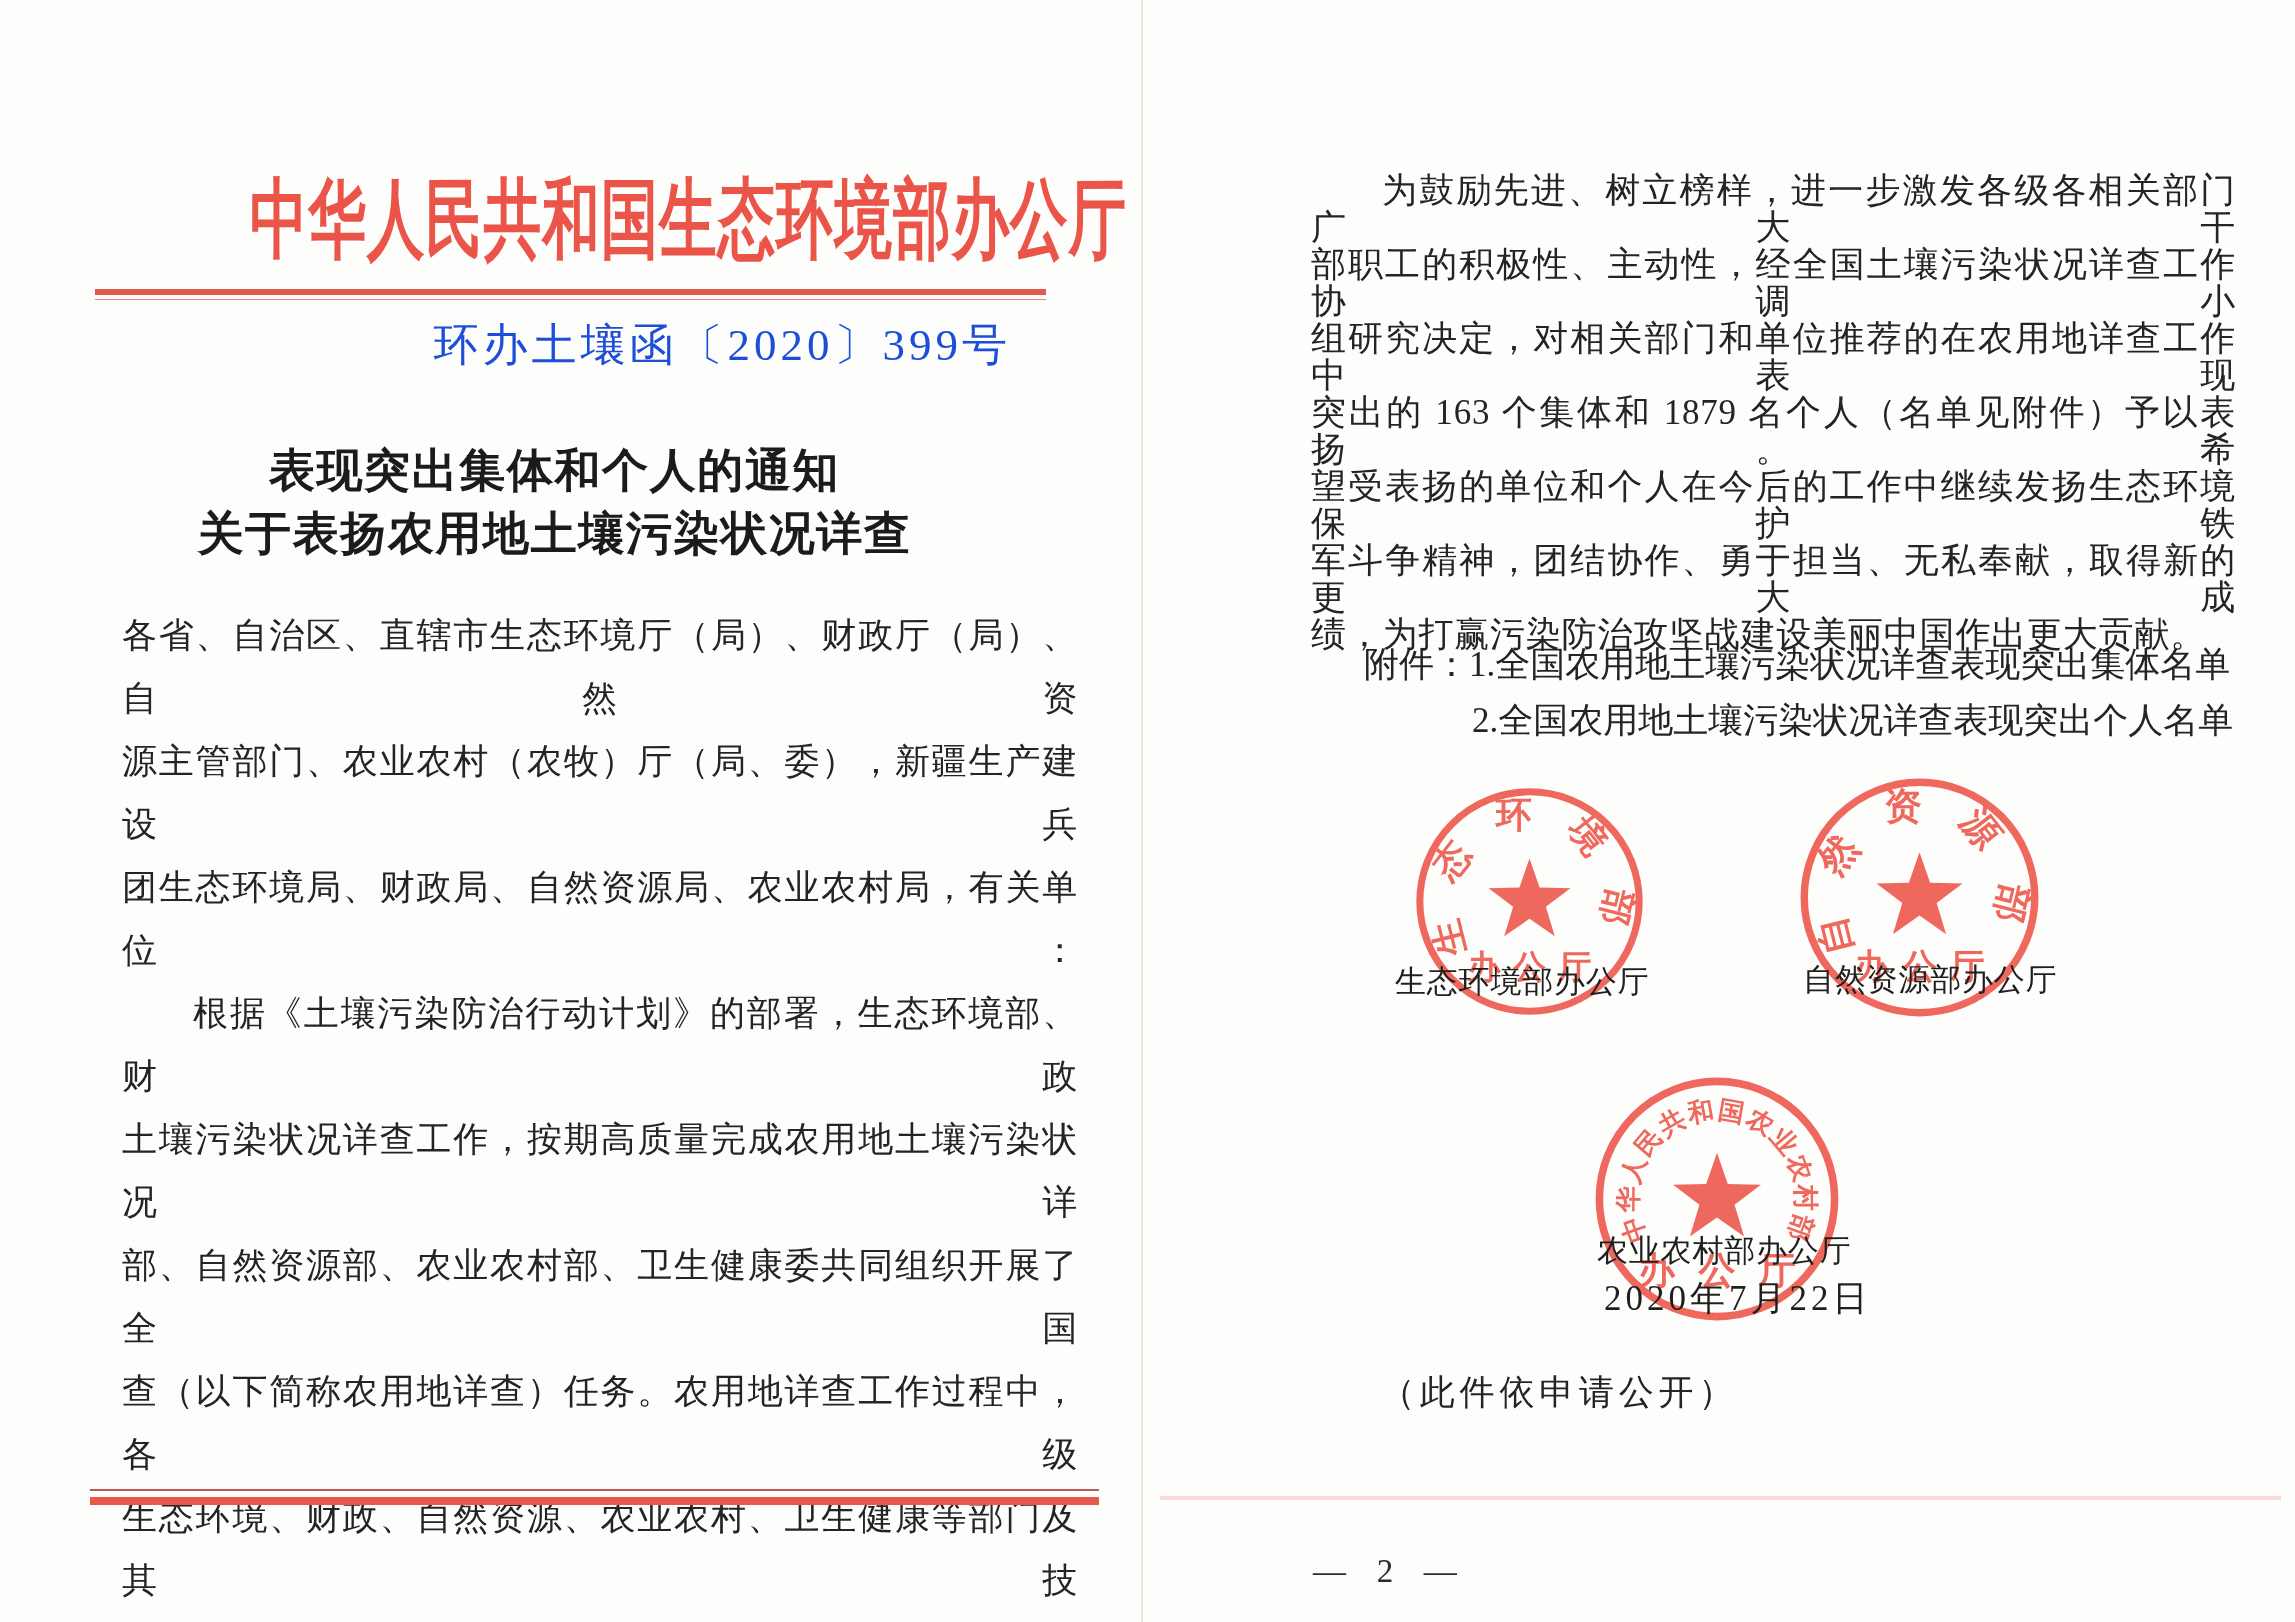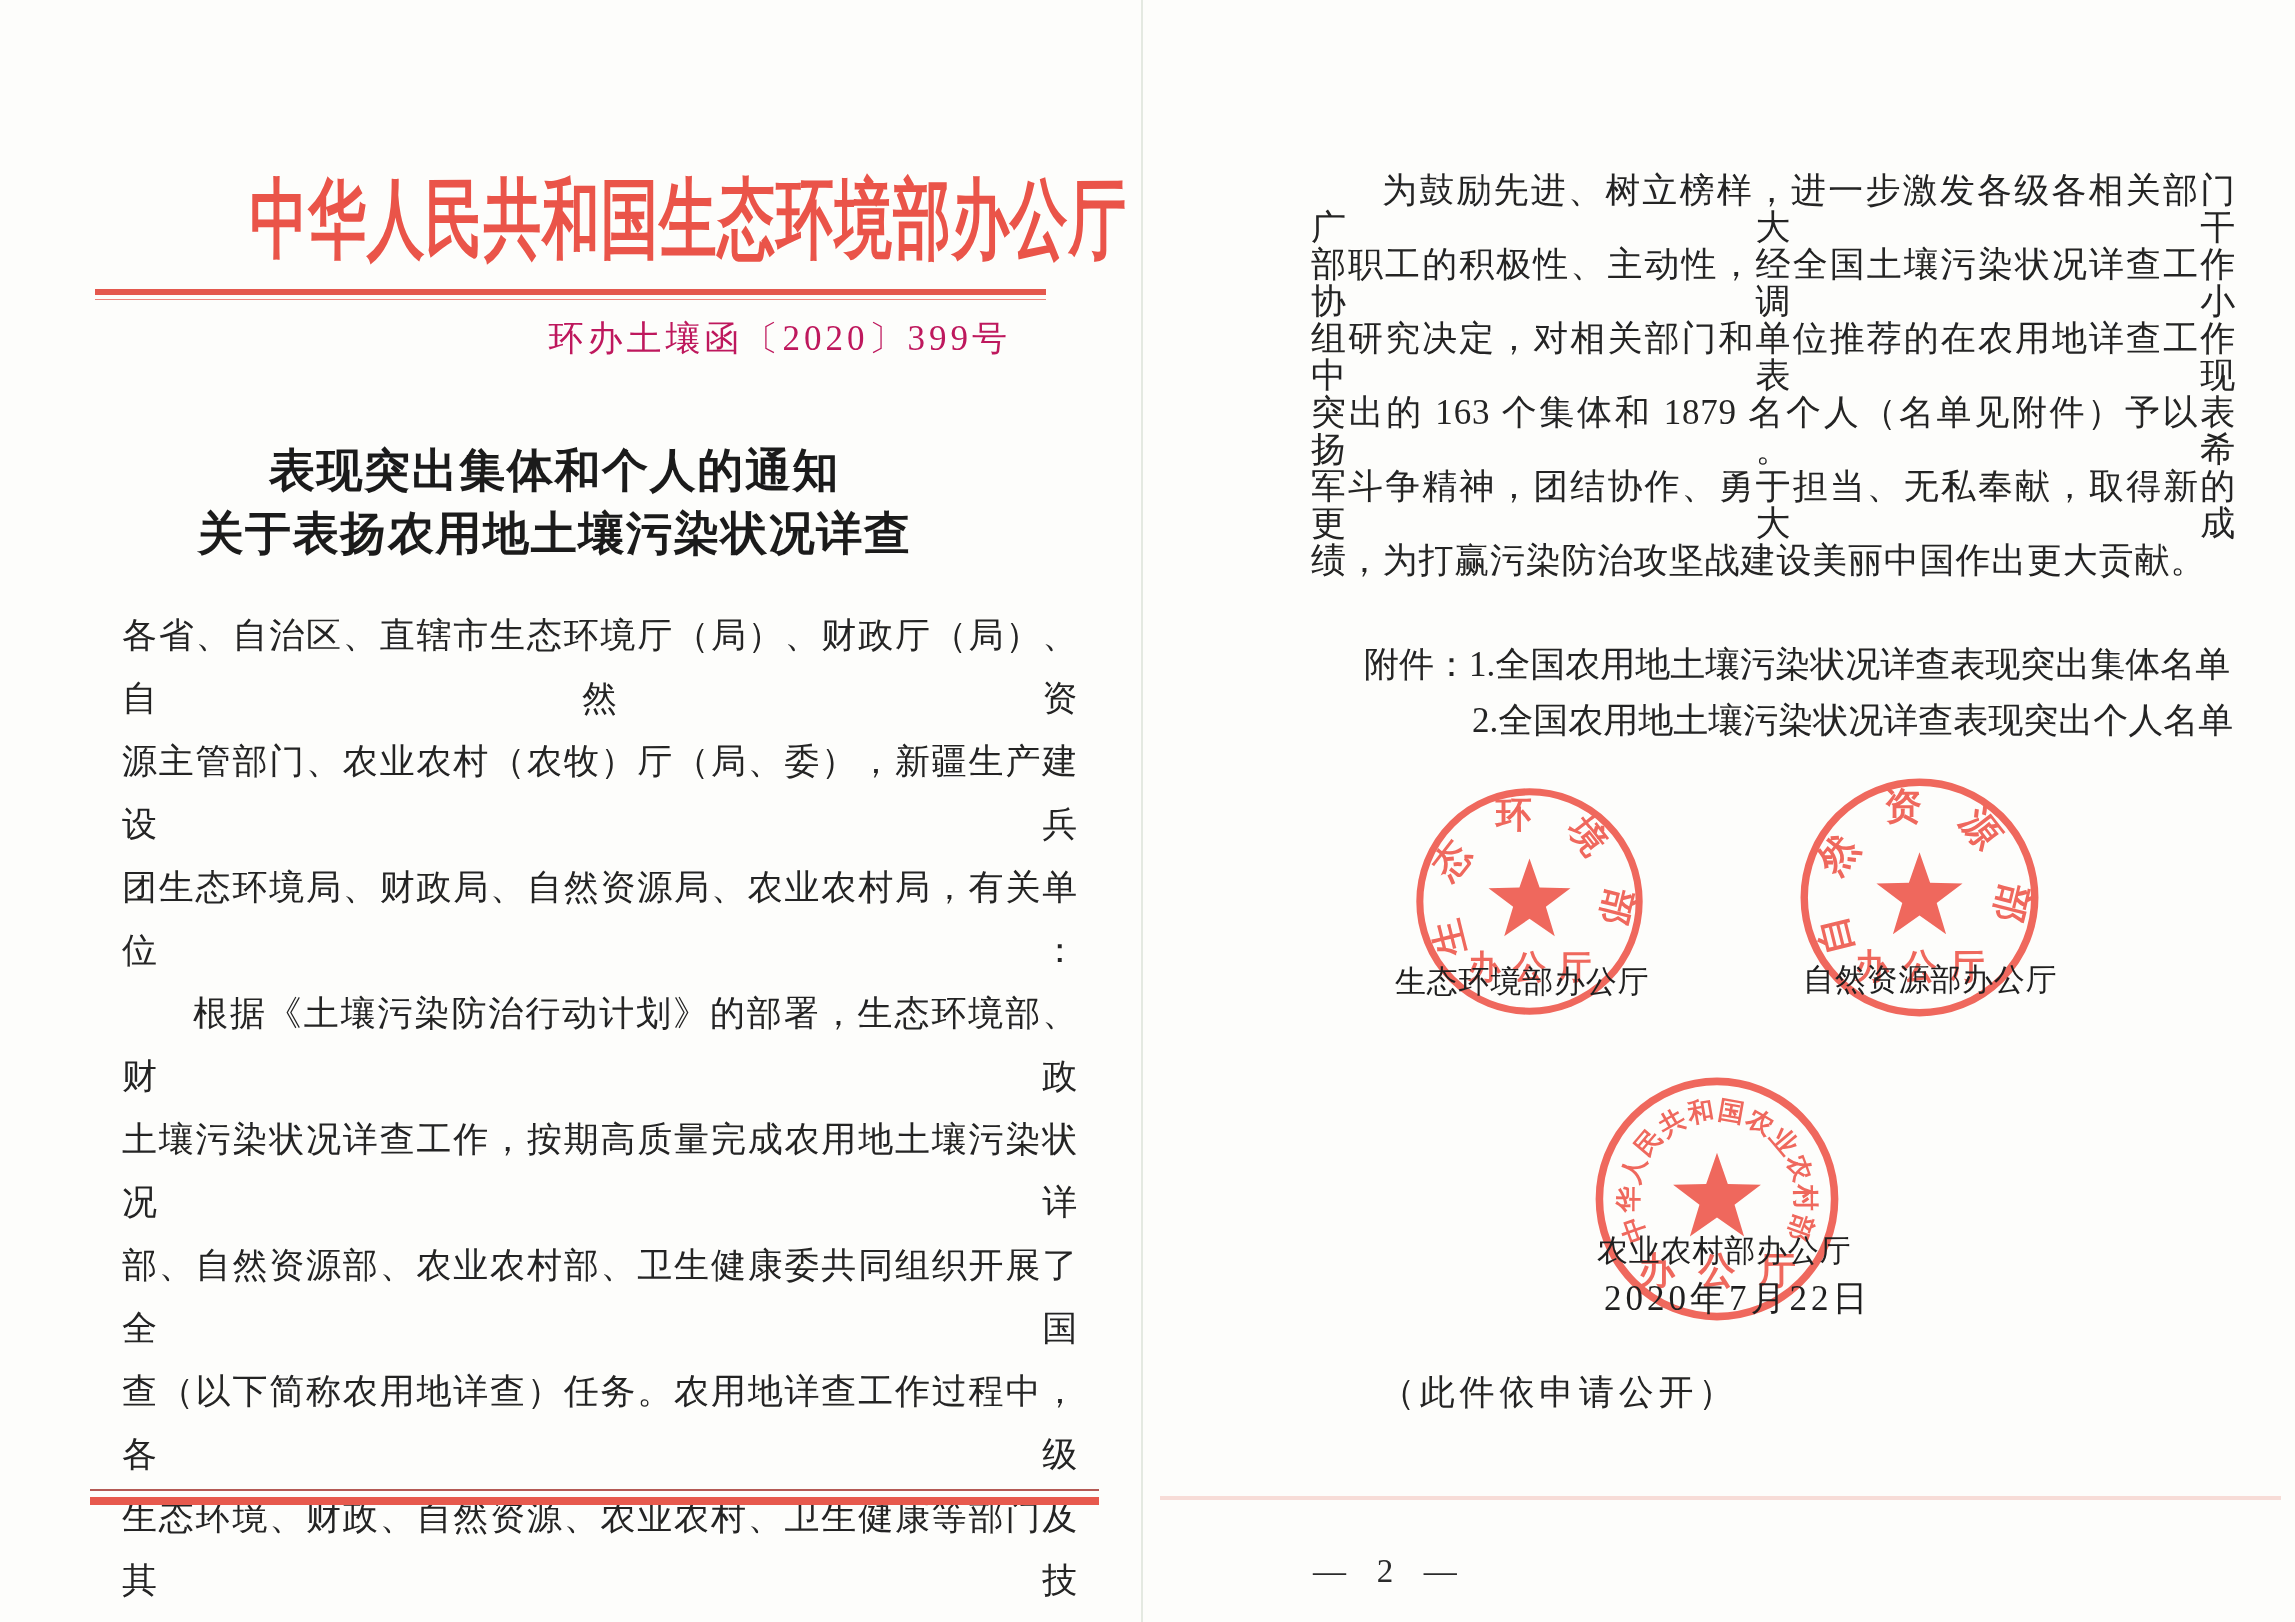--- a/index.html
+++ b/index.html
@@ -18,22 +18,22 @@
   .doc-header{position:absolute;left:24px;right:88px;top:161px;height:120px;text-align:center;white-space:nowrap;}
   .header-text{
     display:inline-block;font-size:87px;font-weight:bold;color:#ea5449;
     letter-spacing:1.6px;transform:scaleX(0.66);transform-origin:center;white-space:nowrap;
   }
   .header-rule{position:absolute;left:95px;width:951px;top:289px;}
   .header-rule .rt{height:5.6px;background:#e4584e;}
   .header-rule .rn{height:1.6px;background:#ec837b;margin-top:4px;}
 
   .doc-number{
-    position:absolute;right:130px;top:315px;font-size:35px;letter-spacing:4px;
-    color:#be185d;white-space:nowrap;
+    position:absolute;right:130px;top:315px;font-size:45px;letter-spacing:4px;
+    color:#1d4ed8;white-space:nowrap;
   }
   .doc-title{
     position:absolute;left:64px;right:96px;top:439px;text-align:center;
     font-size:46px;font-weight:bold;line-height:63px;letter-spacing:1.6px;color:#1b1b1b;
   }
   .body{position:absolute;font-size:35px;color:#242424;}
   .body .ln{letter-spacing:0.8px;}
   .body .j{text-align:justify;text-align-last:justify;}
   .body .ind{text-indent:71px;}
   .body-left{left:122px;top:604px;width:956px;line-height:63px;}
@@ -104,20 +104,21 @@
 
 <div class="divider"></div>
 
 <div class="page" id="page-right">
 
   <div class="body body-right">
     <div class="ln j ind">为鼓励先进、树立榜样，进一步激发各级各相关部门广大干</div>
     <div class="ln j">部职工的积极性、主动性，经全国土壤污染状况详查工作协调小</div>
     <div class="ln j">组研究决定，对相关部门和单位推荐的在农用地详查工作中表现</div>
     <div class="ln j">突出的 163 个集体和 1879 名个人（名单见附件）予以表扬。希</div>
+    <div class="ln j">望受表扬的单位和个人在今后的工作中继续发扬生态环境保护铁</div>
     <div class="ln j">军斗争精神，团结协作、勇于担当、无私奉献，取得新的更大成</div>
     <div class="ln">绩，为打赢污染防治攻坚战建设美丽中国作出更大贡献。</div>
   </div>
 
   <div class="attach">
     <div class="ln a1">附件：1.全国农用地土壤污染状况详查表现突出集体名单</div>
     <div class="ln a2">2.全国农用地土壤污染状况详查表现突出个人名单</div>
   </div>
 
   <div class="seal" style="left:263px;top:784px;width:235px;height:235px;">

